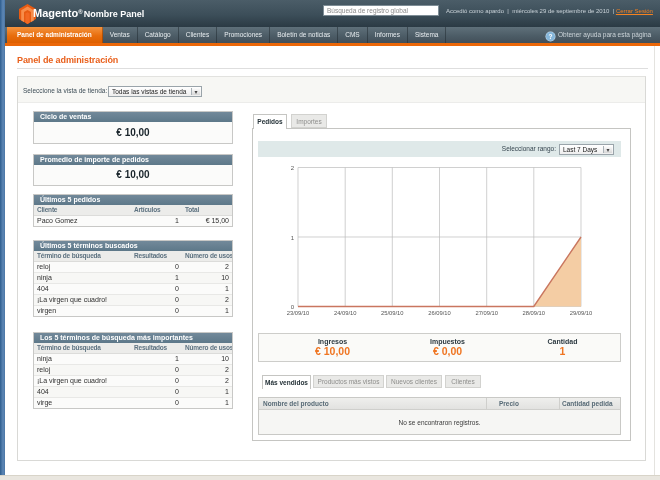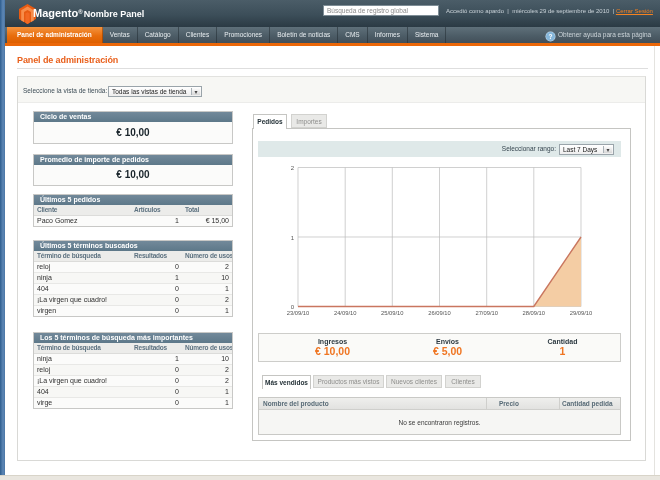--- a/index.html
+++ b/index.html
@@ -267,22 +267,22 @@
     <text x="329" y="155" text-anchor="middle">29/09/10</text>
   </g>
 </svg>
 
 <div class="abs" id="totals">
   <div class="cell">
       <div class="lbl">Ingresos</div>
       <div class="val">€ 10,00</div>
     </div>
   <div class="cell">
-      <div class="lbl">Envíos</div>
-      <div class="val">€ 5,00</div>
+      <div class="lbl">Impuestos</div>
+      <div class="val">€ 0,00</div>
     </div>
   <div class="cell">
       <div class="lbl">Cantidad</div>
       <div class="val">1</div>
     </div>
 </div>
 
 <div class="tab on" style="left:262px;top:375px;width:49px;height:14px;line-height:13px;">Más vendidos</div>
 <div class="tab off" style="left:313px;top:375px;width:71px;height:13px;line-height:12px;">Productos más vistos</div>
 <div class="tab off" style="left:386px;top:375px;width:56px;height:13px;line-height:12px;">Nuevos clientes</div>

